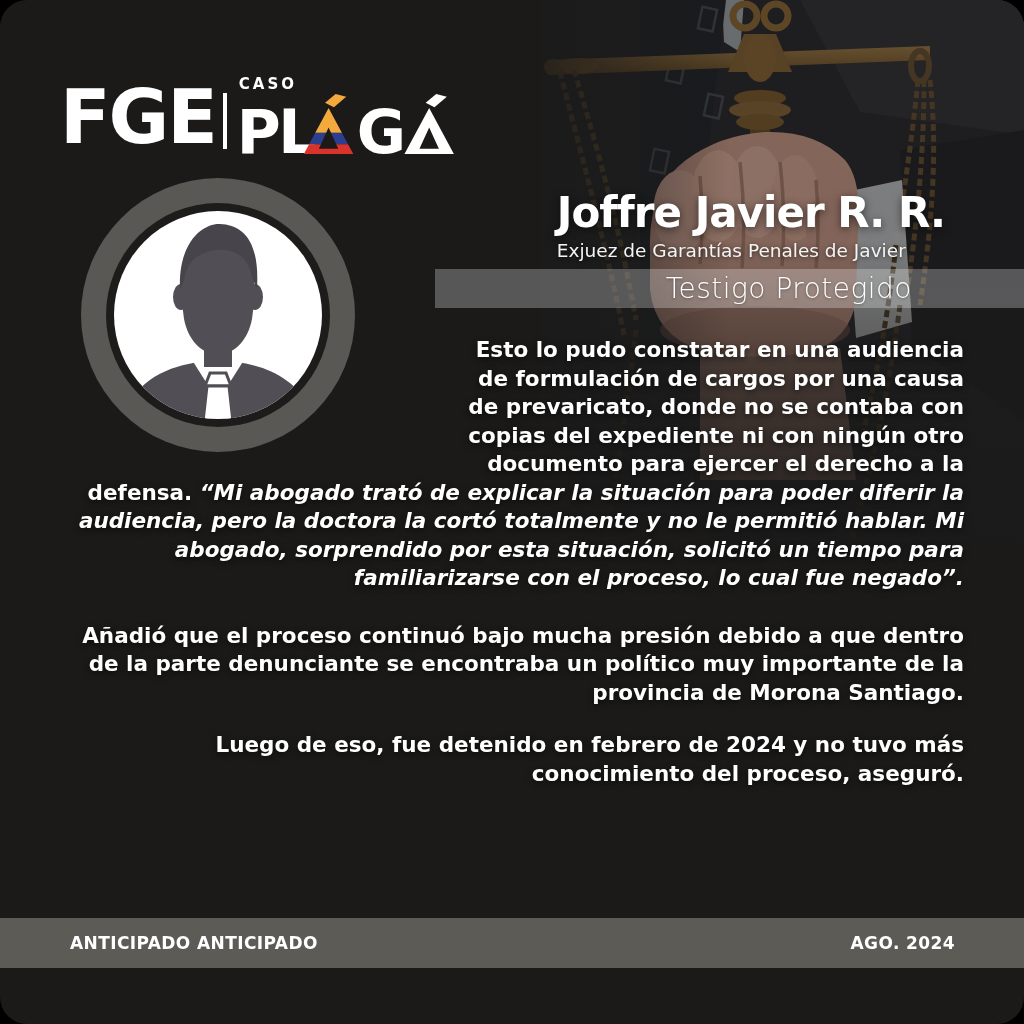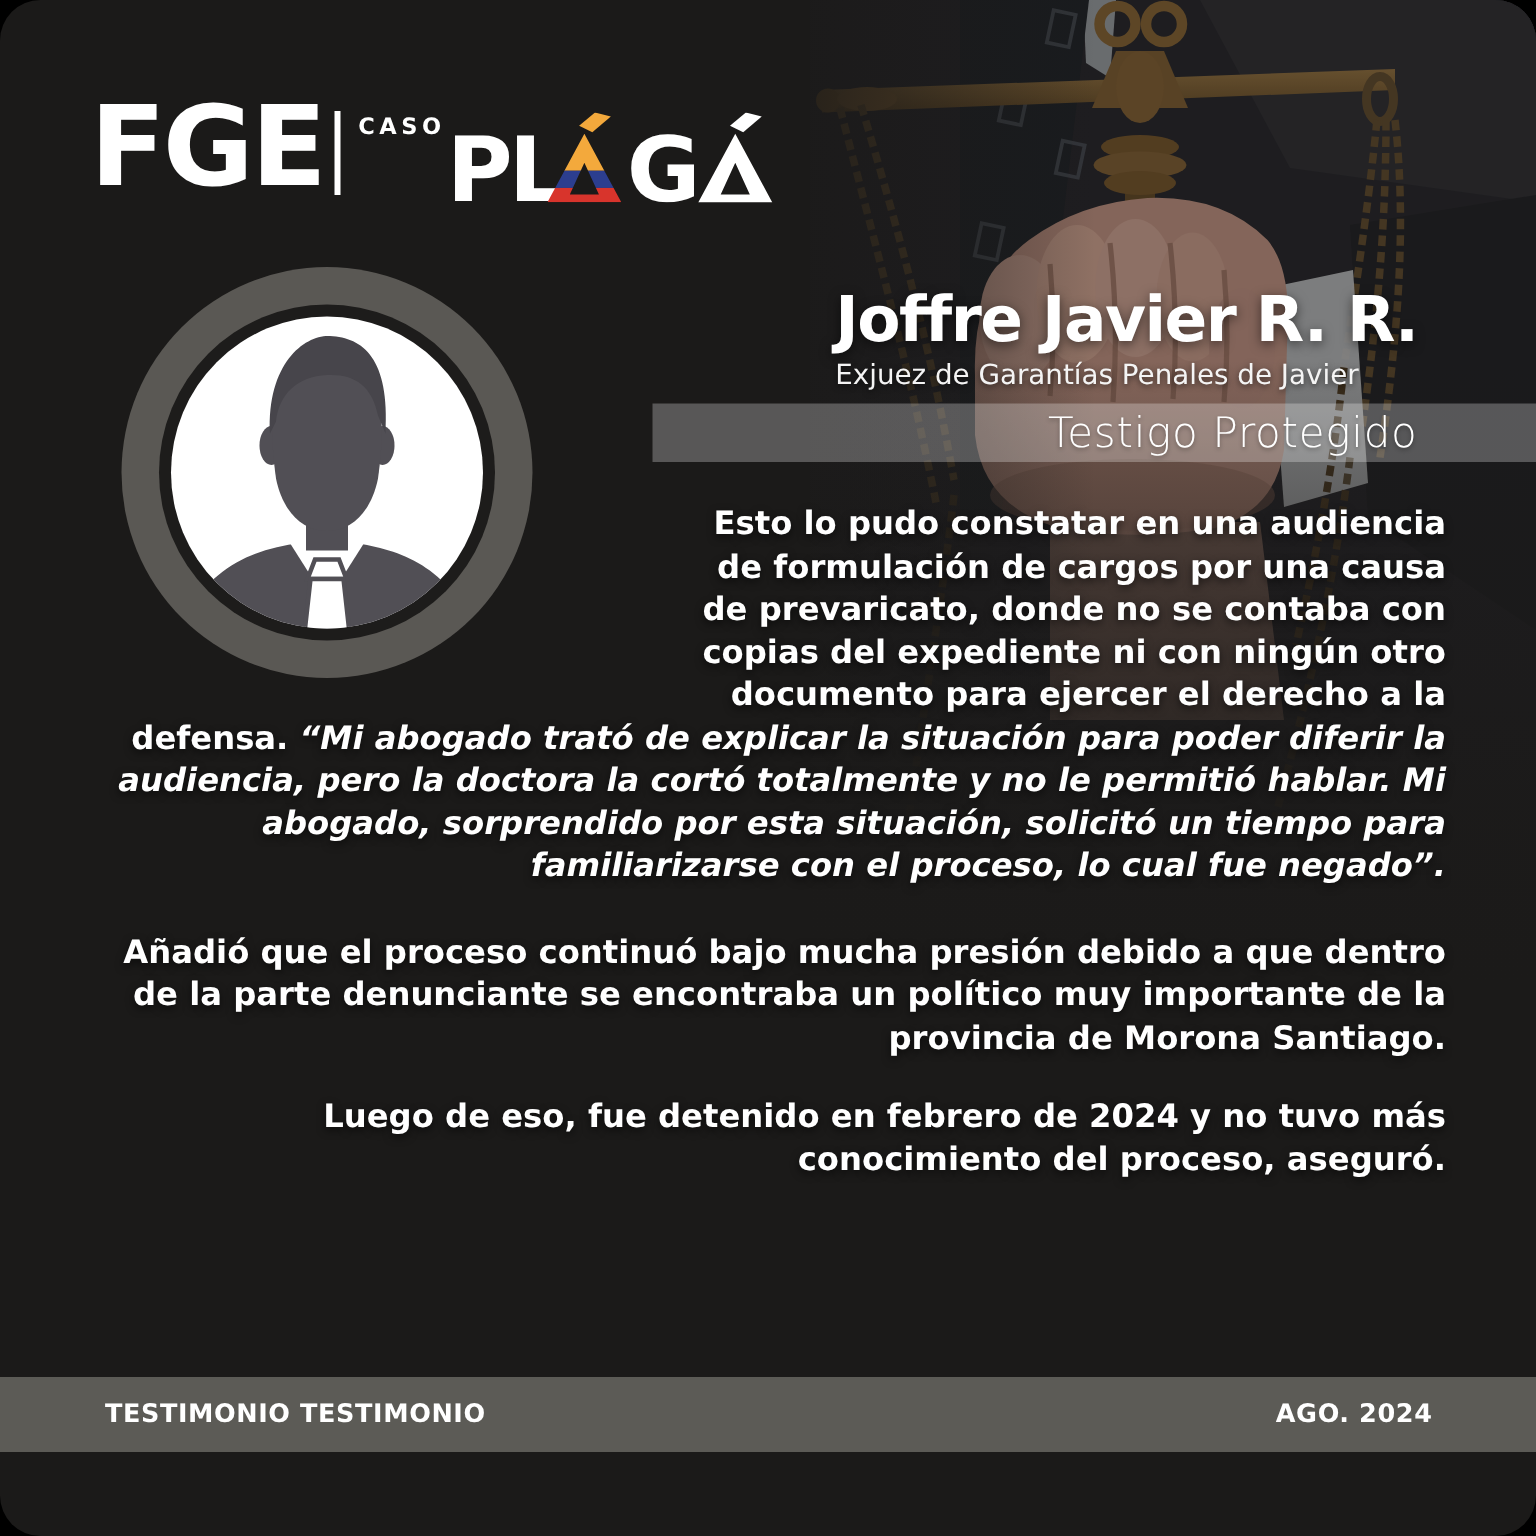--- a/index.html
+++ b/index.html
@@ -4,34 +4,34 @@
 <style>
   html,body{margin:0;padding:0;background:#000;}
   .canvas{position:relative;width:1024px;height:1024px;background:#1b1a19;overflow:hidden;
           font-family:"DejaVu Sans","Liberation Sans",sans-serif;color:#fff;border-radius:27px;}
   
   .photo{position:absolute;top:0;left:0;}
   
   .logo{position:absolute;top:38px;left:60px;display:flex;align-items:flex-end;}
   .logo .fge{font-size:74px;font-weight:800;line-height:1;letter-spacing:-2px;}
   .logo .sep{width:4px;height:56px;background:#fff;margin:0 9px 5px 7px;}
-  .logo .stack{display:flex;flex-direction:row;margin-top:37px;}
+  .logo .stack{display:flex;flex-direction:column;margin-top:37px;}
   .logo .caso{font-size:15px;font-weight:700;letter-spacing:3px;margin:0 0 1px 3px;}
   .plaga-svg{display:block;}
   
   .avatar{position:absolute;top:177px;left:80px;}
   
   .header-block{position:absolute;top:190px;right:79px;text-align:left;z-index:5;}
   .person-name{font-size:42px;font-weight:800;letter-spacing:-1px;line-height:1.08;
                text-shadow:0 2px 8px rgba(0,0,0,.55);}
   .person-role{font-size:18.5px;font-weight:400;margin-top:5px;color:#f4f4f4;
                text-shadow:0 1px 4px rgba(0,0,0,.6);}
   .badge-bar{position:absolute;top:269px;left:435px;right:0;height:39px;z-index:4;
              background:rgba(255,255,255,0.27);display:flex;align-items:center;justify-content:flex-end;}
-  .badge-bar span{font-size:28px;font-weight:300;letter-spacing:.5px;padding-right:79px;
+  .badge-bar span{font-size:28px;font-weight:300;letter-spacing:.5px;padding-right:112px;
                   text-shadow:0 1px 3px rgba(0,0,0,.35);}
   
   .body-text{position:absolute;top:336px;left:78px;right:60px;z-index:5;
              font-size:21.5px;line-height:28.5px;text-align:right;
              text-shadow:0 2px 6px rgba(0,0,0,.6);}
   .avatar-spacer{float:left;width:365px;height:118px;}
   .body-text p{margin:0;font-weight:bold;}
   .body-text .p2{margin-top:29px;}
   .body-text .p3{margin-top:24px;}
   .quote{font-style:italic;}
@@ -189,17 +189,17 @@
     <span>Testigo Protegido</span>
   </div>
 
   <div class="body-text">
     <p class="p1"><span class="avatar-spacer"></span><span>Esto lo pudo constatar en una audiencia de formulación de cargos por una causa de prevaricato, donde no se contaba con copias del expediente ni con ningún otro documento para ejercer el derecho a la defensa. </span><span class="quote">“Mi abogado trató de explicar la situación para poder diferir la audiencia, pero la doctora la cortó totalmente y no le permitió hablar. Mi abogado, sorprendido por esta situación, solicitó un tiempo para familiarizarse con el proceso, lo cual fue negado”.</span></p>
     <p class="p2">Añadió que el proceso continuó bajo mucha presión debido a que dentro de la parte denunciante se encontraba un político muy importante de la provincia de Morona Santiago.</p>
     <p class="p3">Luego de eso, fue detenido en febrero de 2024 y no tuvo más conocimiento del proceso, aseguró.</p>
   </div>
 
   <div class="footer-bar">
-    <span>TESTIMONIO TESTIMONIO</span>
+    <span>ANTICIPADO ANTICIPADO</span>
     <span>AGO. 2024</span>
   </div>
 
 </div>
 
 </body></html>

